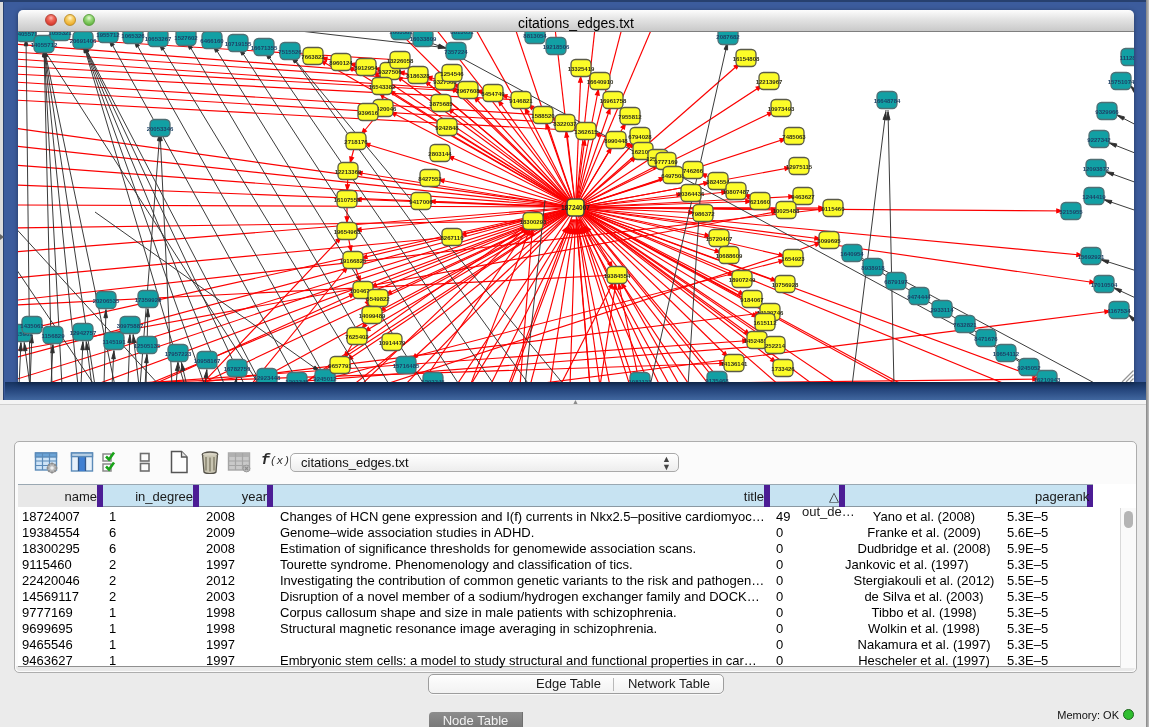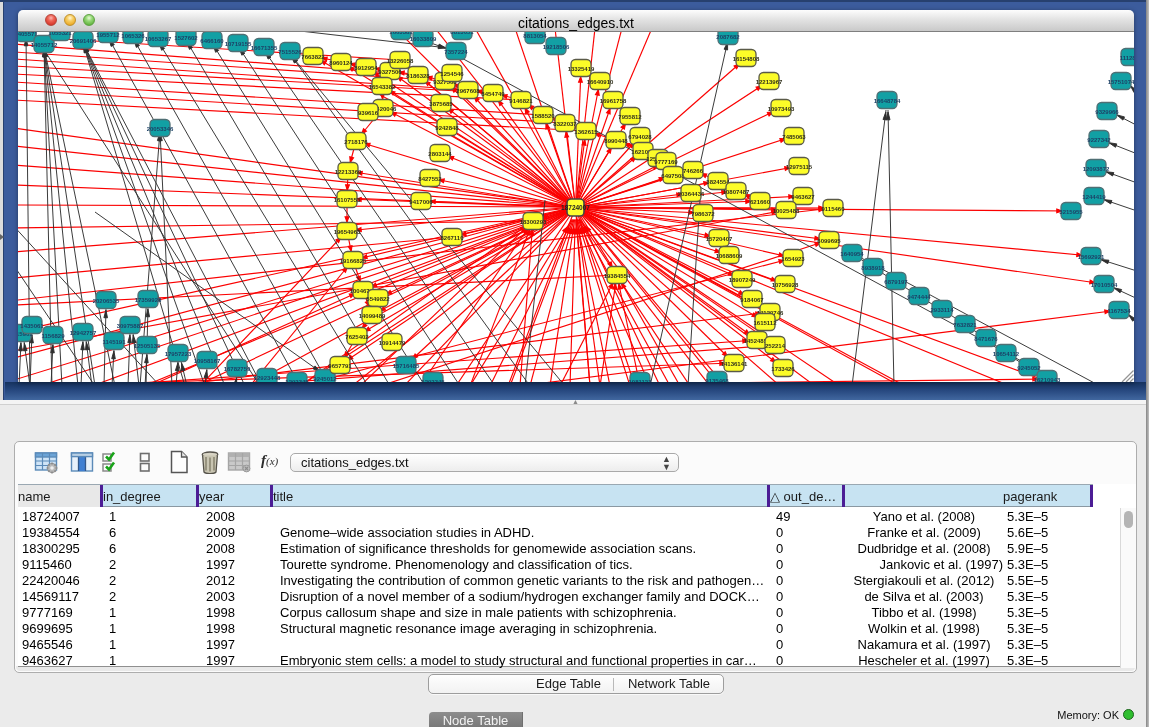--- a/index.html
+++ b/index.html
@@ -45,21 +45,21 @@
 #toolbar { position:absolute; left:0; top:0; width:1119px; height:40px; }
 .tbico { position:absolute; top:8px; width:24px; height:24px; }
 #combo { position:absolute; left:275px; top:11px; width:389px; height:19px;
   background:linear-gradient(#fff,#ededed); border:1px solid #a9a9a9; border-radius:5px;
   font-size:13px; color:#111; padding:1px 0 0 10px; }
 #combo .arrows { position:absolute; right:7px; top:1px; font-size:9px; color:#444; line-height:8px; text-align:center;}
 
 
 #tbl { position:absolute; left:3px; top:42px; width:1118px; height:183px; background:#fff; font-size:13px; border-bottom:1px solid #8f8f8f; }
 #thead { position:absolute; left:0; top:0; width:1075px; height:23px; background:#c7e3f2; border-top:1px solid #9aa8b2; border-bottom:1px solid #8a98a2; }
-#thead .hcell { position:absolute; top:0; height:22px; border-right:3px solid #4c1d95; text-align:left; padding-top:4px; color:#1a1a1a; }
+#thead .hcell { position:absolute; top:0; height:22px; border-right:6px solid #4c1d95; text-align:right; padding-top:4px; color:#1a1a1a;padding-left:32px; }
 #thead .namecell { background:#e8e8e8; }
 .trow { position:absolute; left:0; width:1115px; height:16px; }
 .trow span { position:absolute; top:1px; white-space:nowrap; }
 #vscroll { position:absolute; right:0px; top:24px; width:16px; height:160px; background:#fafafa; border-left:1px solid #d9d9d9;}
 #vscroll .thumb { position:absolute; left:3px; top:3px; width:9px; height:17px; background:#b5b5b5; border-radius:5px; }
 
 
 #tabs { position:absolute; left:428px; top:674px; width:296px; height:20px;
   border:1px solid #9d9d9d; border-radius:5px; background:linear-gradient(#fefefe,#f2f2f2);
   box-shadow:0 1px 0 rgba(255,255,255,0.7); font-size:13px; }
@@ -874,37 +874,38 @@
             <path d="M8 7v13.5 M12 7.6v14 M16 7v13.5"></path>
           </g>
 </svg>
         <svg class="tbico" style="left:212px" viewBox="0 0 24 24">
   <rect x="1.5" y="3" width="21" height="17" fill="#c9c9c9" stroke="#a5a5a5" stroke-width="1.4"></rect>
   <rect x="1.5" y="3" width="21" height="4" fill="#b0b0b0"></rect>
   <path d="M8.5 3v17 M15.5 3v17 M1.5 11h21 M1.5 15.5h21" stroke="#a5a5a5" stroke-width="1.2" fill="none"></path>
   <circle cx="19.5" cy="18.5" r="3.4" fill="#bdbdbd" stroke="#9a9a9a"></circle>
   <path d="M18 17l3 3 M21 17l-3 3" stroke="#8d8d8d" stroke-width="1.2"></path>
 </svg>
-        <div style="position:absolute;left:246px;top:10px;width:26px;font-size:15px;color:#2b2b2b;font-style:italic;font-family:Liberation Serif, serif"><b>f</b><span style="font-size:11px">(x)</span></div>
+        <div style="position:absolute;left:246px;top:10px;width:26px;font-size:15px;color:#2b2b2b;font-style:italic;font-family:Liberation Mono, monospace"><b>f</b><span style="font-size:11px">(x)</span></div>
         <div id="combo">citations_edges.txt<div class="arrows">▲<br>▼</div></div>
       </div>
       <div style="position:absolute;left:1px;right:1px;bottom:1px;height:5px;background:#e9e9e9;border-radius:0 0 4px 4px"></div>
     <div id="tbl">
         <div id="thead">
           <div class="hcell namecell" style="left:0px;width:85px">name</div>
           <div class="hcell" style="left:85px;width:96px">in_degree</div>
           <div class="hcell" style="left:181px;width:74px">year</div>
           <div class="hcell" style="left:255px;width:497px">title</div>
           <div class="hcell" style="left:752px;width:75px">△ out_de…</div>
           <div class="hcell" style="left:985px;width:90px">pagerank</div>
         </div>
         <div class="trow" style="top:24px">
           <span style="left:4px">18724007</span>
           <span style="left:91px">1</span>
           <span style="left:188px">2008</span>
+          <span style="left:262px">Changes of HCN gene expression and I(f) currents in Nkx2.5–positive cardiomyoc…</span>
           <span style="left:758px">49</span>
           <span style="left:827px;width:158px;text-align:center">Yano et al. (2008)</span>
           <span style="left:989px">5.3E–5</span>
         </div>
         <div class="trow" style="top:40px">
           <span style="left:4px">19384554</span>
           <span style="left:91px">6</span>
           <span style="left:188px">2009</span>
           <span style="left:262px">Genome–wide association studies in ADHD.</span>
           <span style="left:758px">0</span>
@@ -919,21 +920,21 @@
           <span style="left:758px">0</span>
           <span style="left:827px;width:158px;text-align:center">Dudbridge et al. (2008)</span>
           <span style="left:989px">5.9E–5</span>
         </div>
         <div class="trow" style="top:72px">
           <span style="left:4px">9115460</span>
           <span style="left:91px">2</span>
           <span style="left:188px">1997</span>
           <span style="left:262px">Tourette syndrome. Phenomenology and classification of tics.</span>
           <span style="left:758px">0</span>
-          <span style="left:827px;width:158px;text-align:right">Jankovic et al. (1997)</span>
+          <span style="left:827px;width:158px;text-align:left">Jankovic et al. (1997)</span>
           <span style="left:989px">5.3E–5</span>
         </div>
         <div class="trow" style="top:88px">
           <span style="left:4px">22420046</span>
           <span style="left:91px">2</span>
           <span style="left:188px">2012</span>
           <span style="left:262px">Investigating the contribution of common genetic variants to the risk and pathogen…</span>
           <span style="left:758px">0</span>
           <span style="left:827px;width:158px;text-align:center">Stergiakouli et al. (2012)</span>
           <span style="left:989px">5.5E–5</span>

